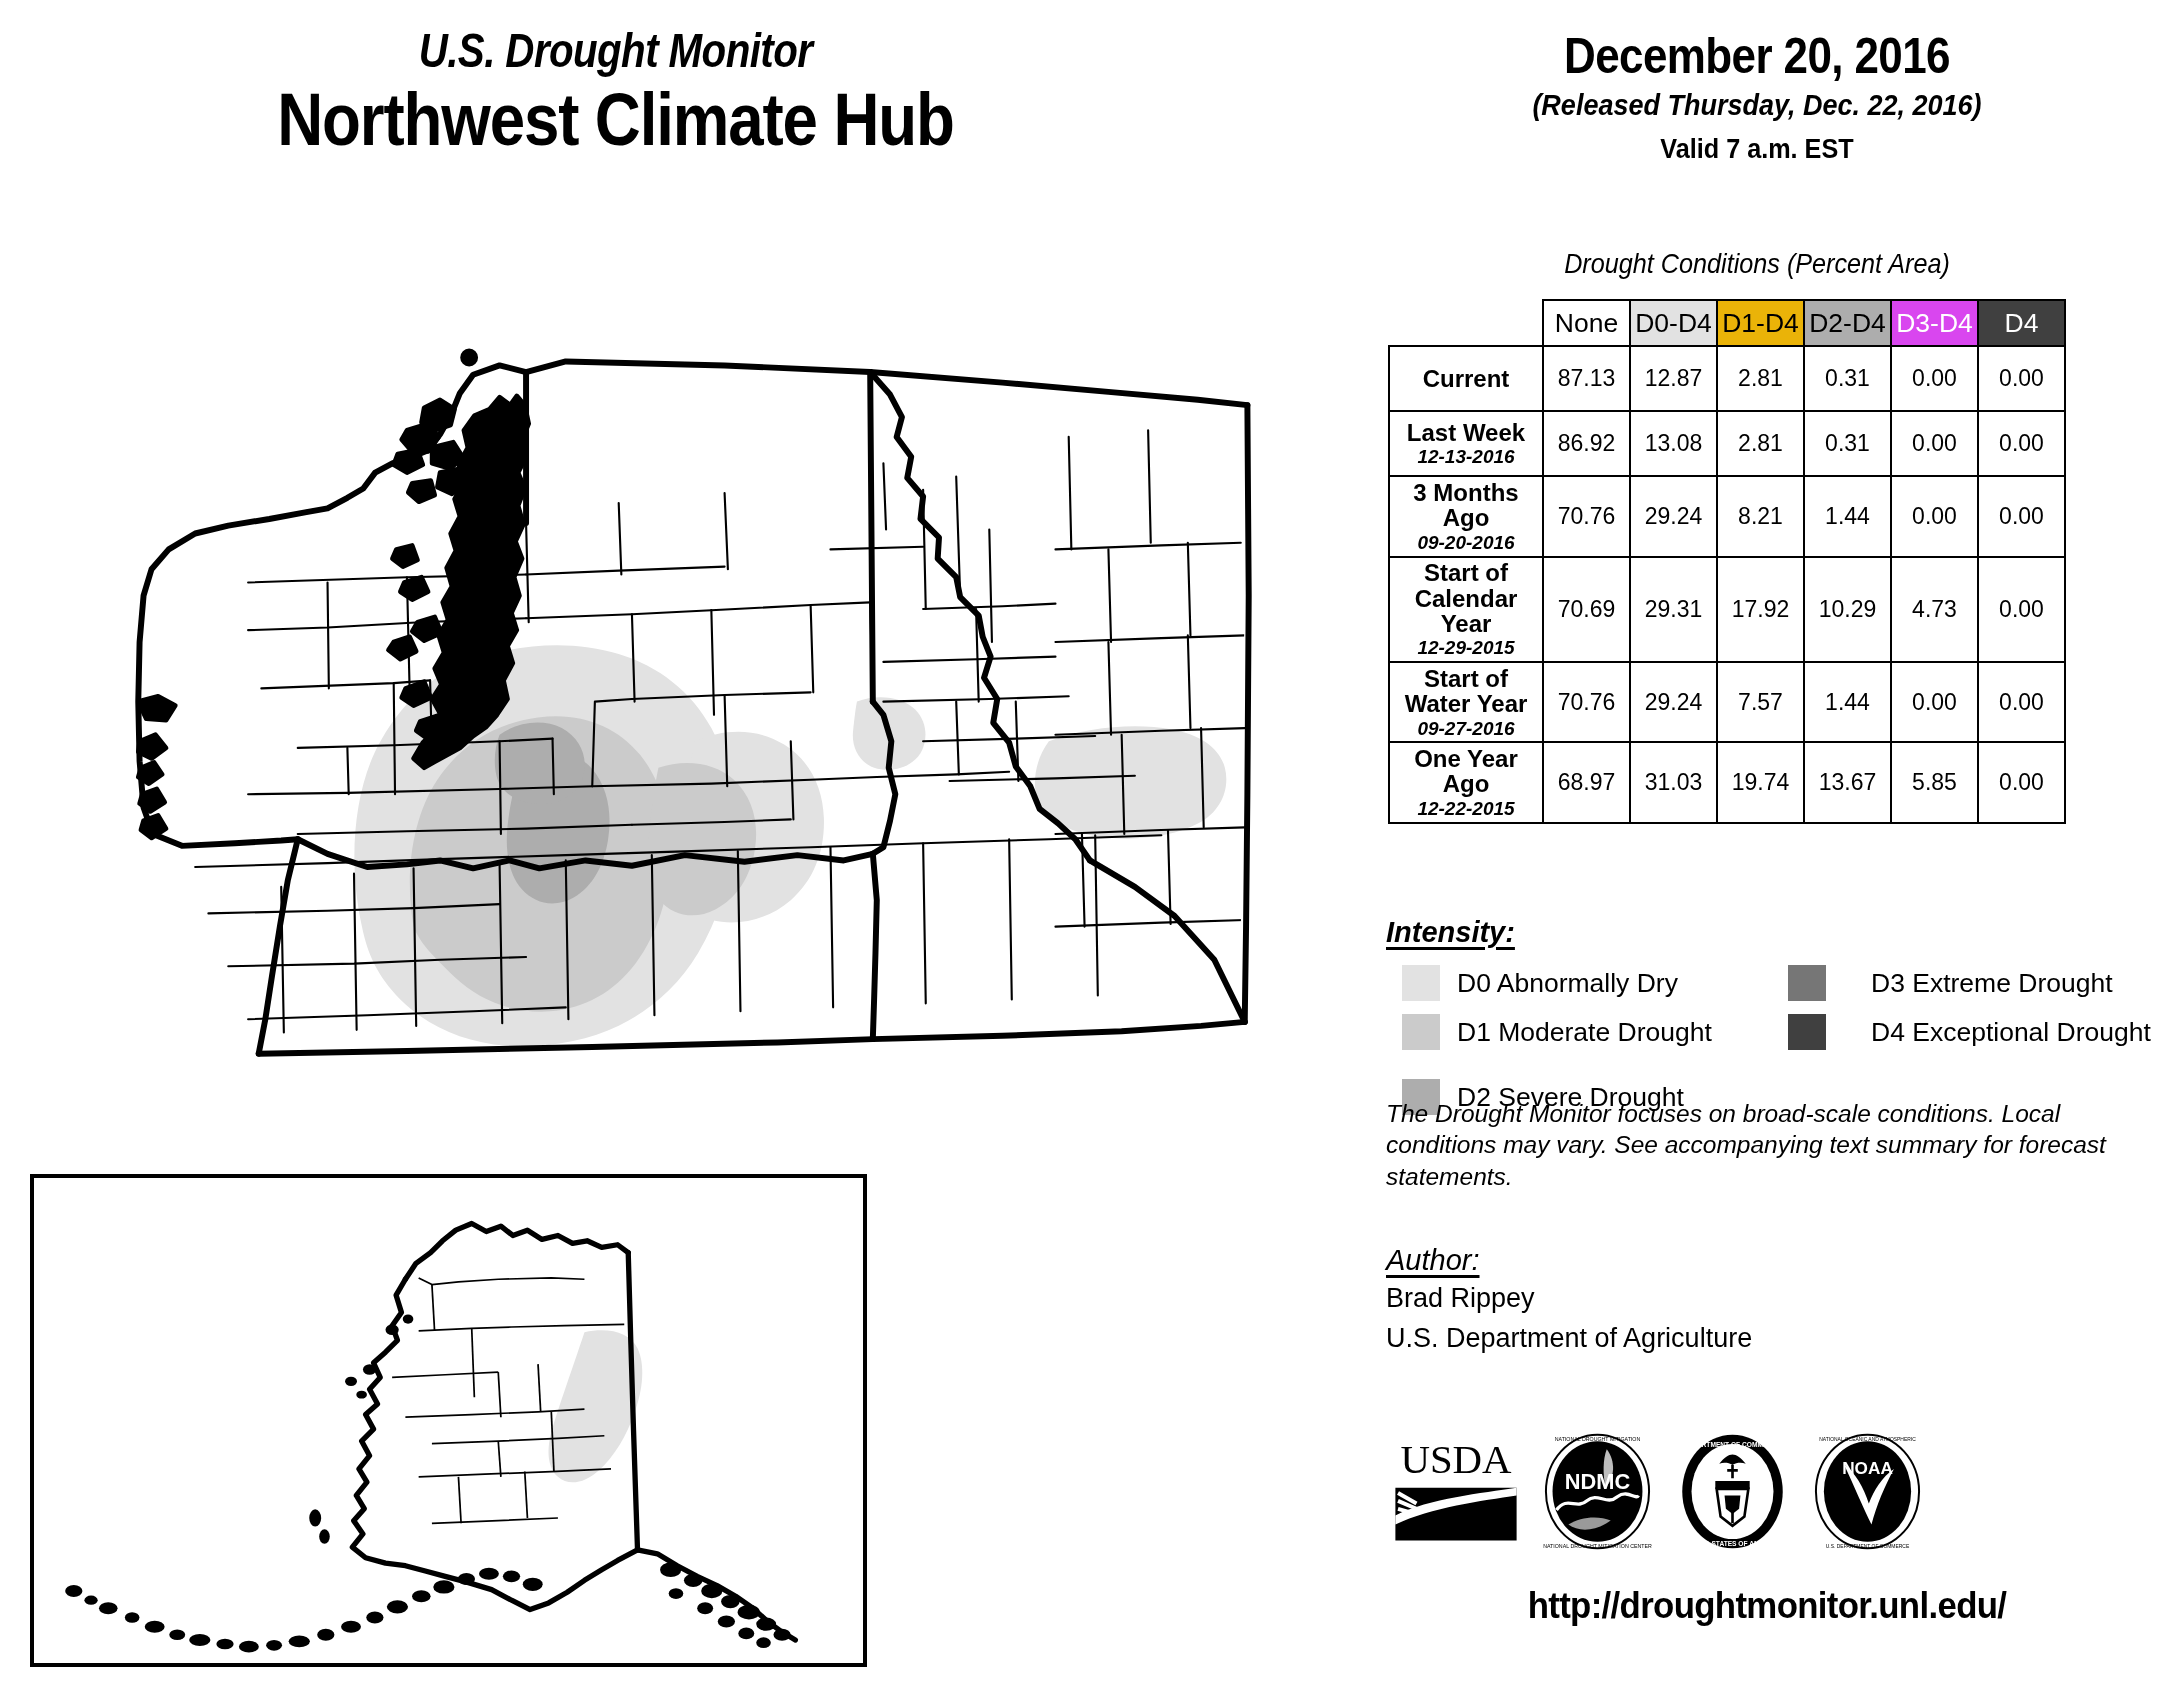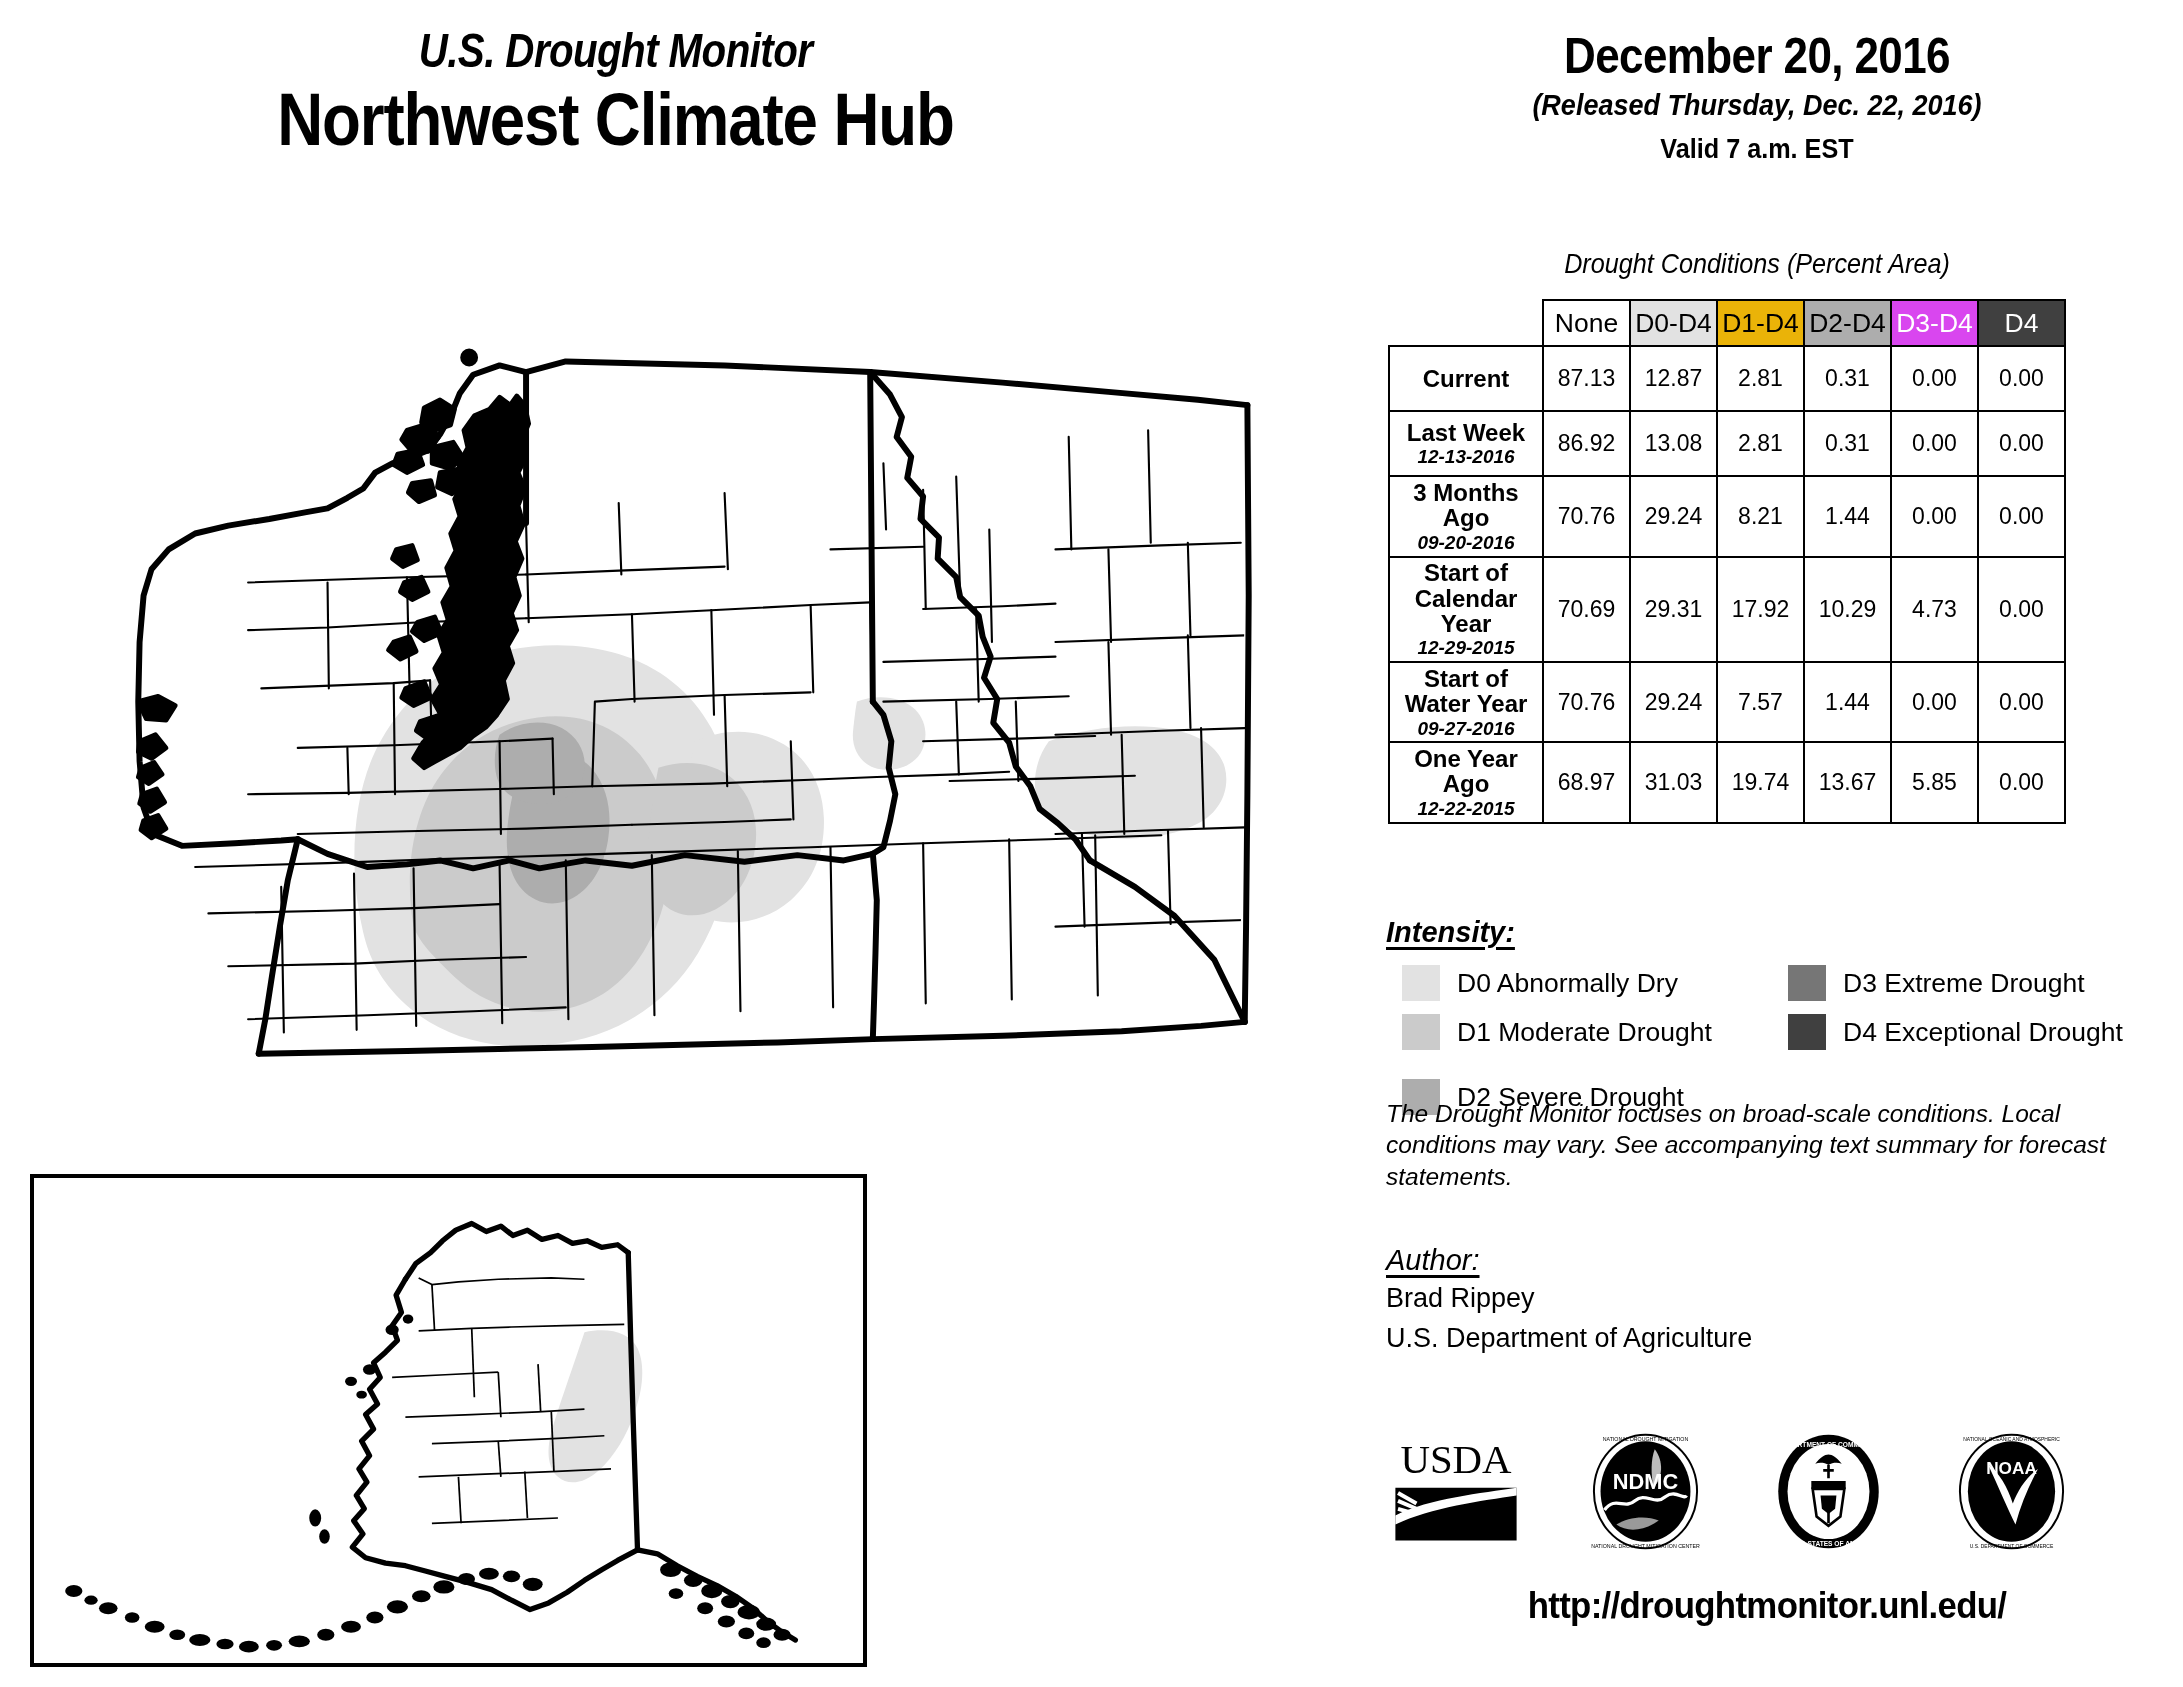--- a/index.html
+++ b/index.html
@@ -57,36 +57,36 @@
   
   #intensity-wrap{position:absolute;left:36px;top:916px;width:781px;}
   #intensity-title{font-size:29px;font-style:italic;font-weight:700;
                    text-decoration:underline;text-underline-offset:5.3px;
                    text-decoration-thickness:2.6px;display:inline-block;}
   #legend-grid{position:relative;margin-top:16px;height:149px;}
   .lg-item{position:absolute;display:flex;align-items:center;}
   .lg-swatch{width:38px;height:36px;display:inline-block;}
   .lg-label{margin-left:17px;font-size:26.5px;white-space:nowrap;}
   .lg-col1{left:16px;}
-  .lg-col2{left:402px;}
+  .lg-col2{left:402px;gap:28px;}
   .lg-r0{top:0;}
   .lg-r1{top:49px;}
   .lg-r2{top:114px;}
 
   #disclaimer{position:absolute;left:36px;top:1098px;width:781px;font-size:24.5px;
               font-style:italic;line-height:1.28;}
 
   #author-wrap{position:absolute;left:36px;top:1244px;width:781px;}
   #author-title{font-size:29px;font-style:italic;font-weight:500;
                 text-decoration:underline;text-underline-offset:5.3px;
                 text-decoration-thickness:2.6px;display:inline-block;}
   .author-line{font-size:27px;line-height:1.32;margin-top:4px;}
 
   #logos{position:absolute;left:40px;top:1426px;width:781px;height:132px;
-         display:flex;align-items:center;gap:64px;}
+         display:flex;align-items:center;gap:16px;}
   .logo-box{flex:0 0 auto;}
 
   #url-line{position:absolute;left:0;top:1585px;width:834px;text-align:center;
             font-size:37px;font-weight:bold;letter-spacing:-0.7px;transform:scaleX(.94);
             transform-origin:center;}
 </style>
 </head>
 <body>
 
 <div id="left-panel">

